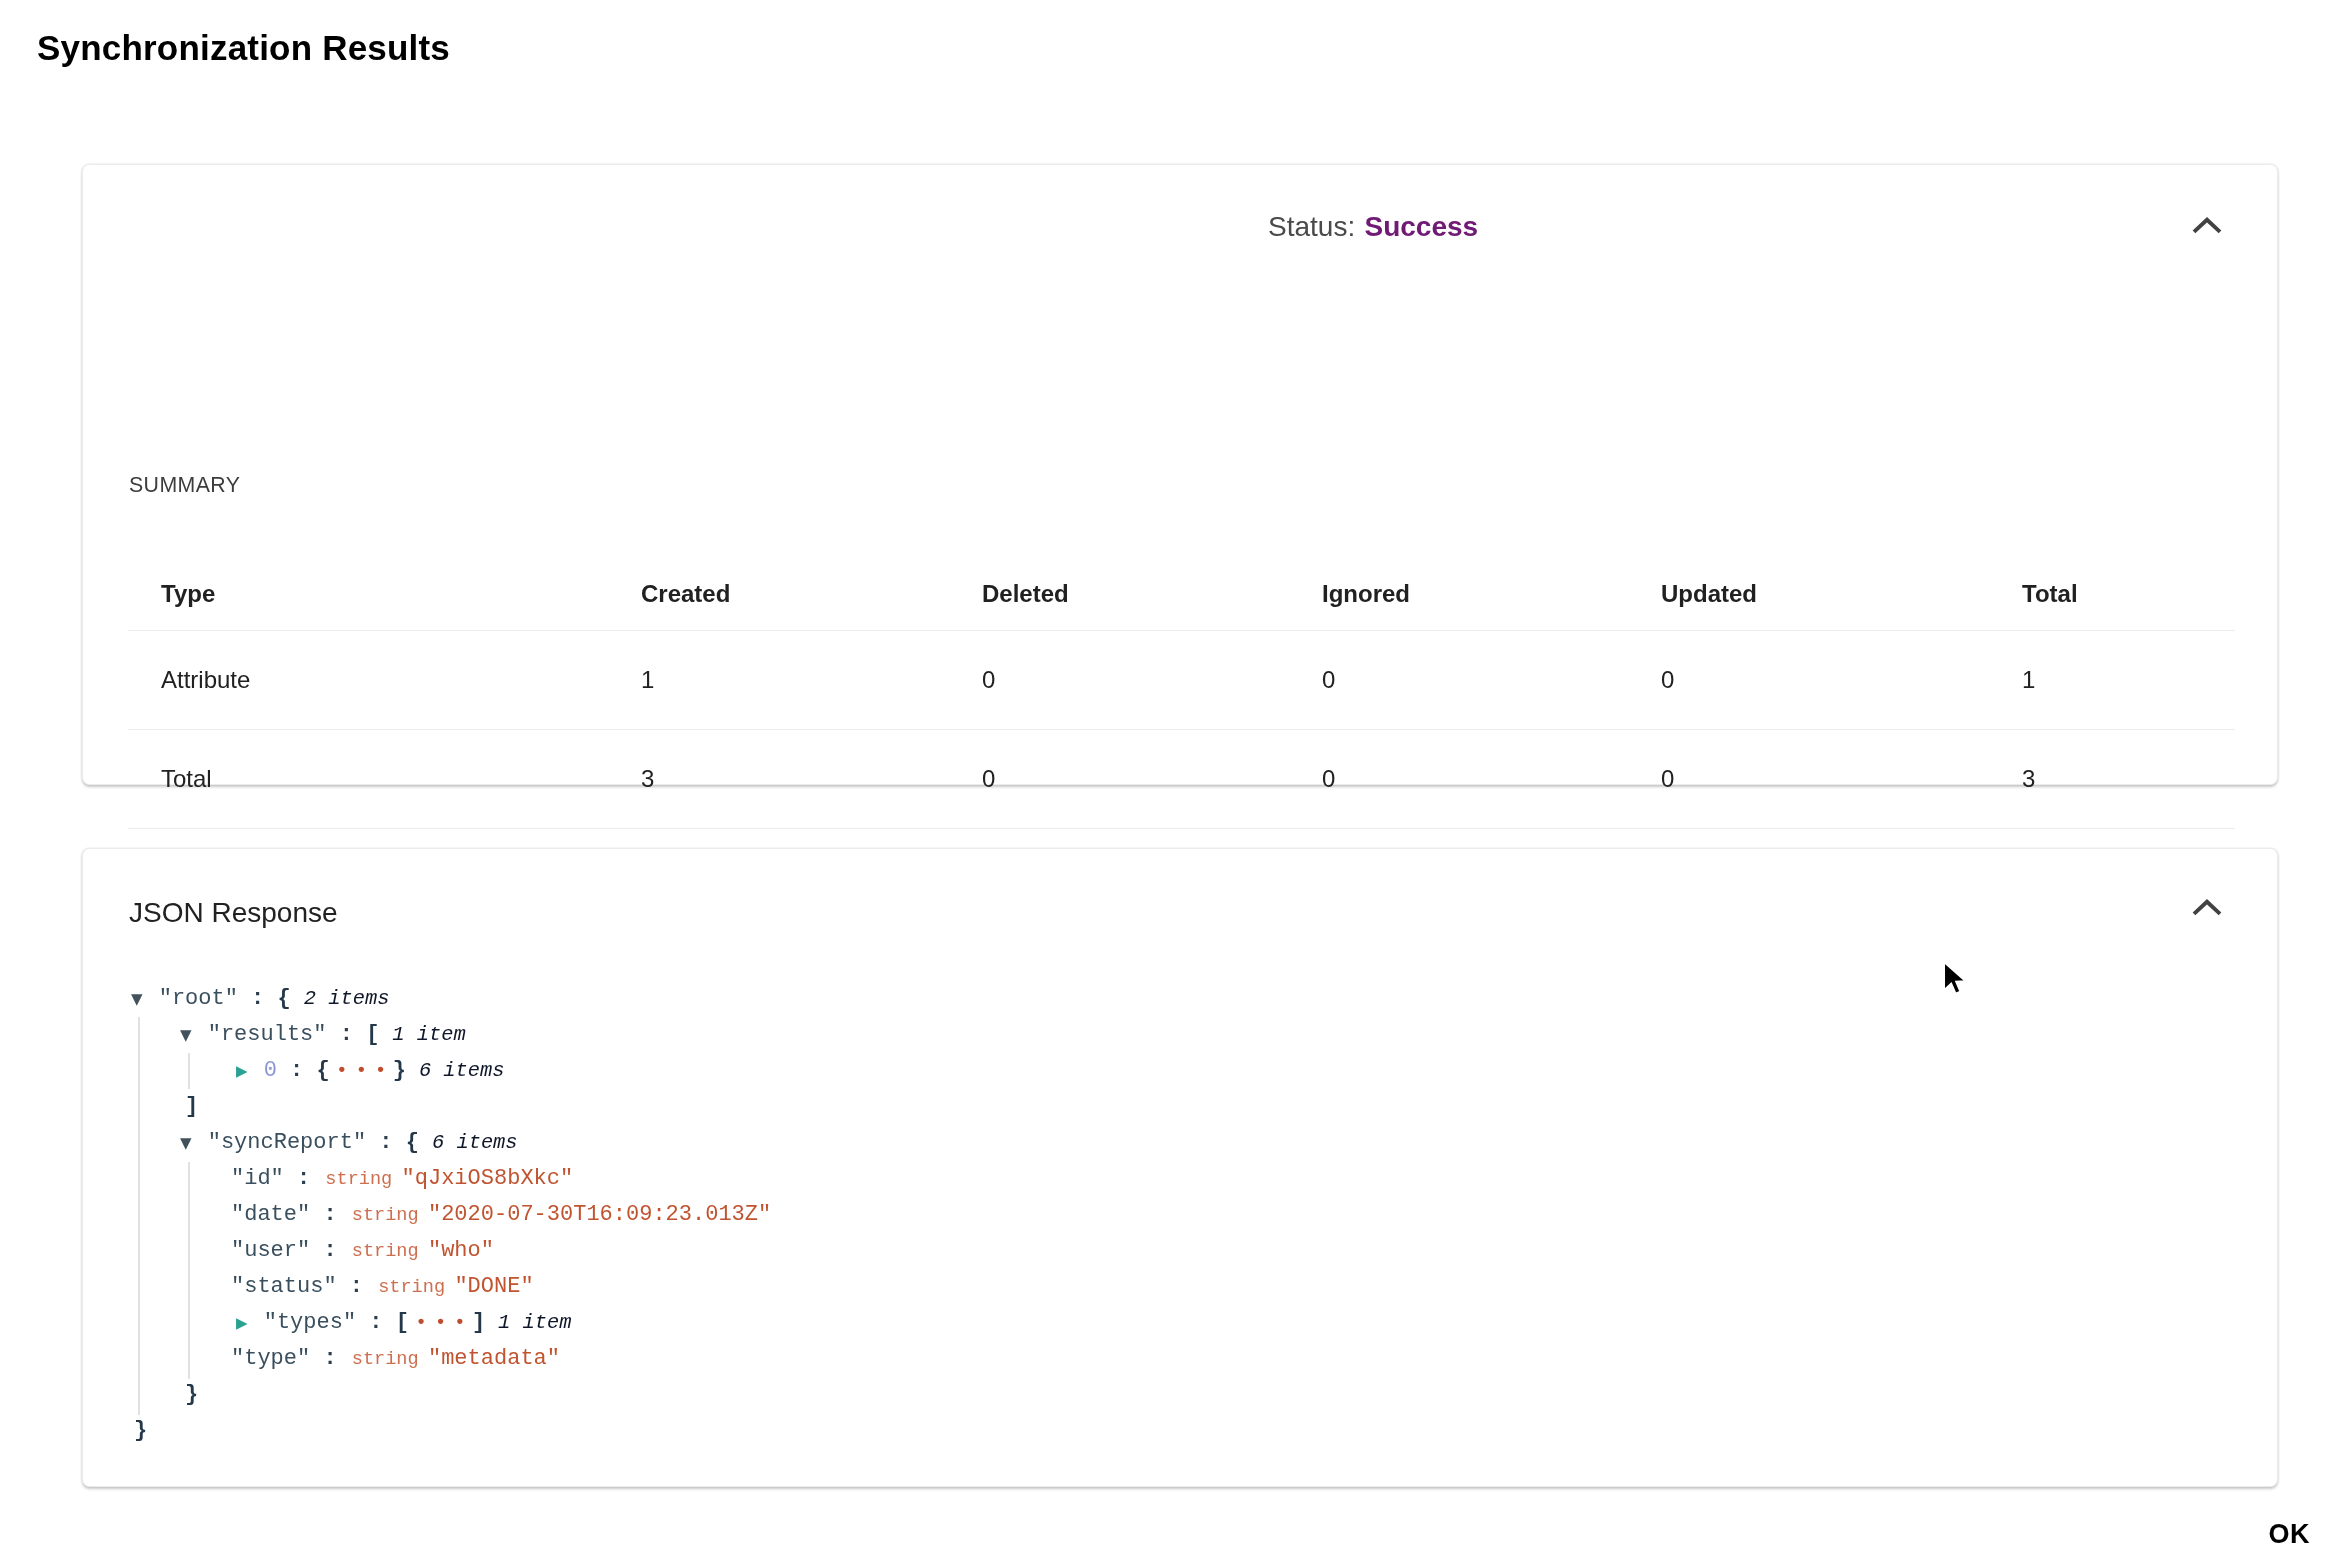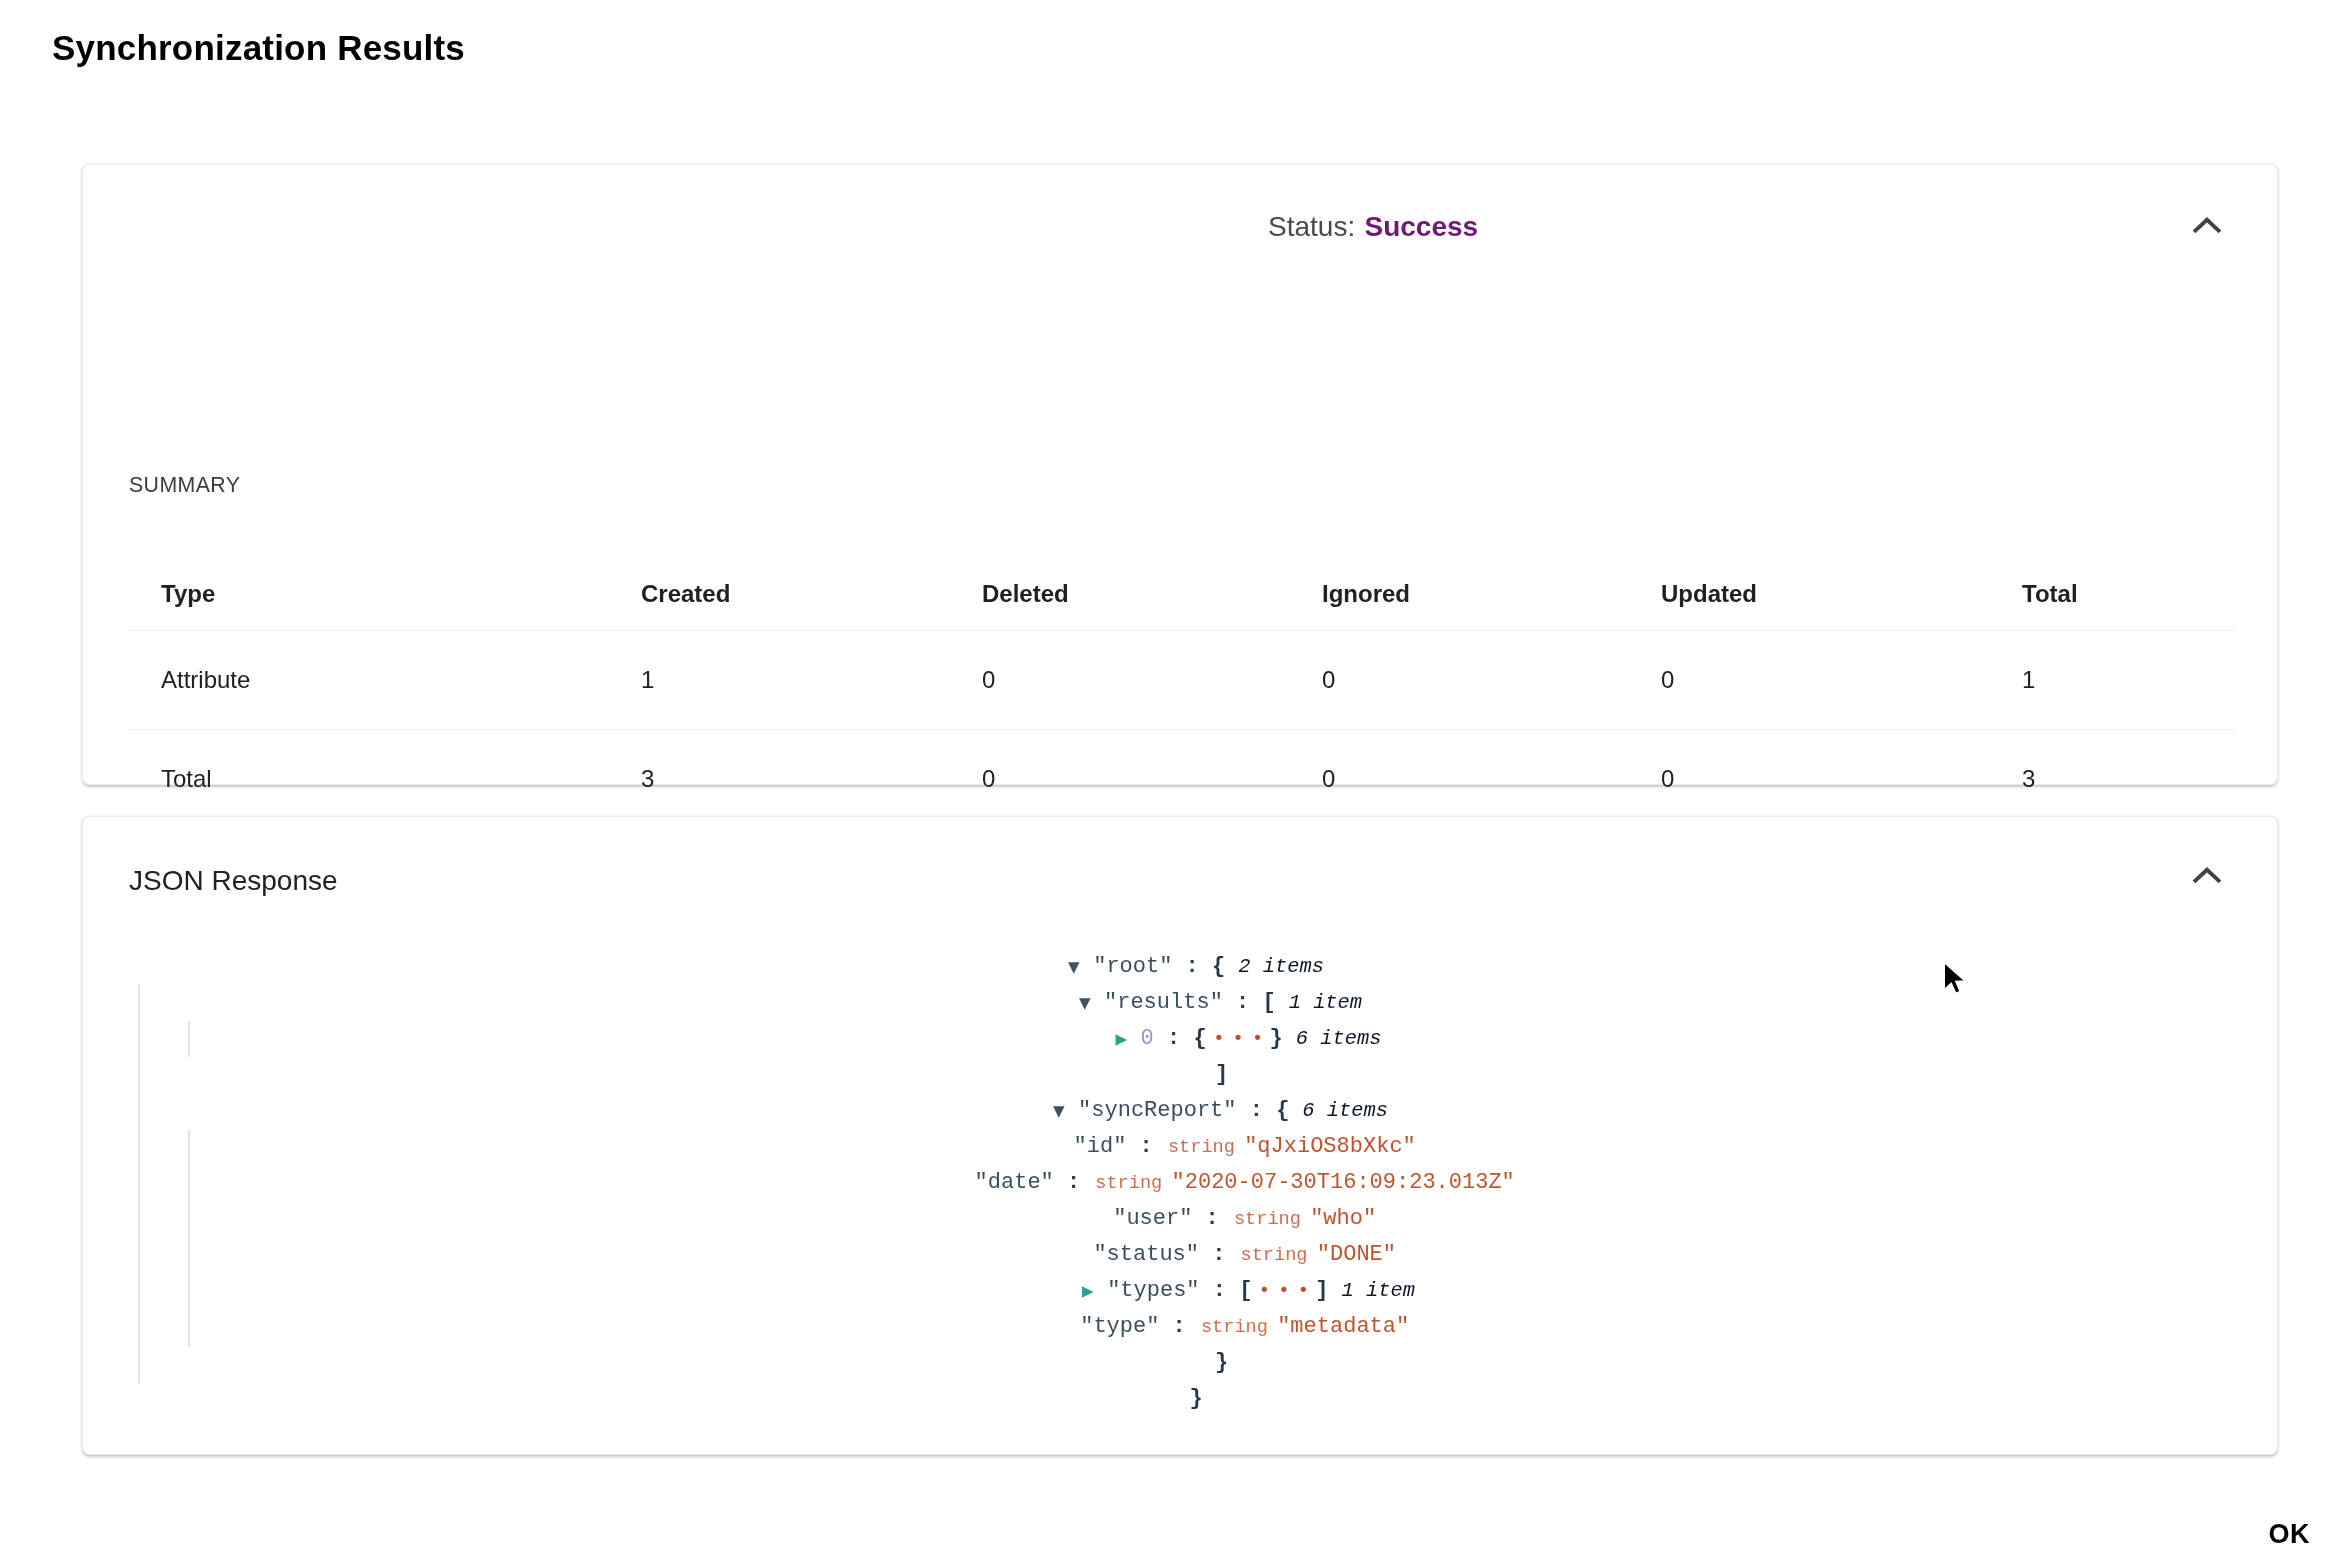--- a/index.html
+++ b/index.html
@@ -6,34 +6,34 @@
   html,body { background:#ffffff; }
   body {
     position:relative;
     width:2347px; height:1566px;
     overflow:hidden;
     font-family:"Liberation Sans","DejaVu Sans",sans-serif;
     color:#212121;
   }
 
   .page-title {
-    position:absolute; left:52px; top:28px;
+    position:absolute; left:37px; top:28px;
     font-size:35px; font-weight:700; color:#000;
     letter-spacing:0.2px;
   }
 
   .card {
     position:absolute; left:82px; width:2196px;
     background:#fff;
     border:0.9px solid #ececec;
     border-radius:7.4px;
     box-shadow:0 1.9px 2.8px rgba(0,0,0,0.22), 0 0 1.9px rgba(0,0,0,0.06);
   }
   .card1 { top:164px; height:621px; }
-  .card2 { top:816px; height:639px;text-align:center; }
+  .card2 { top:848px; height:639px; }
 
   .card-title {
     position:absolute; left:46px; top:43px;
     font-size:28px; color:#212121; line-height:37px;
   }
   .status-line {
     position:absolute; left:1185px; top:43px;
     font-size:28px; color:#4a4a4a; line-height:37px;
   }
   .status-value { color:#701a75; font-weight:700; margin-left:9.3px; }

